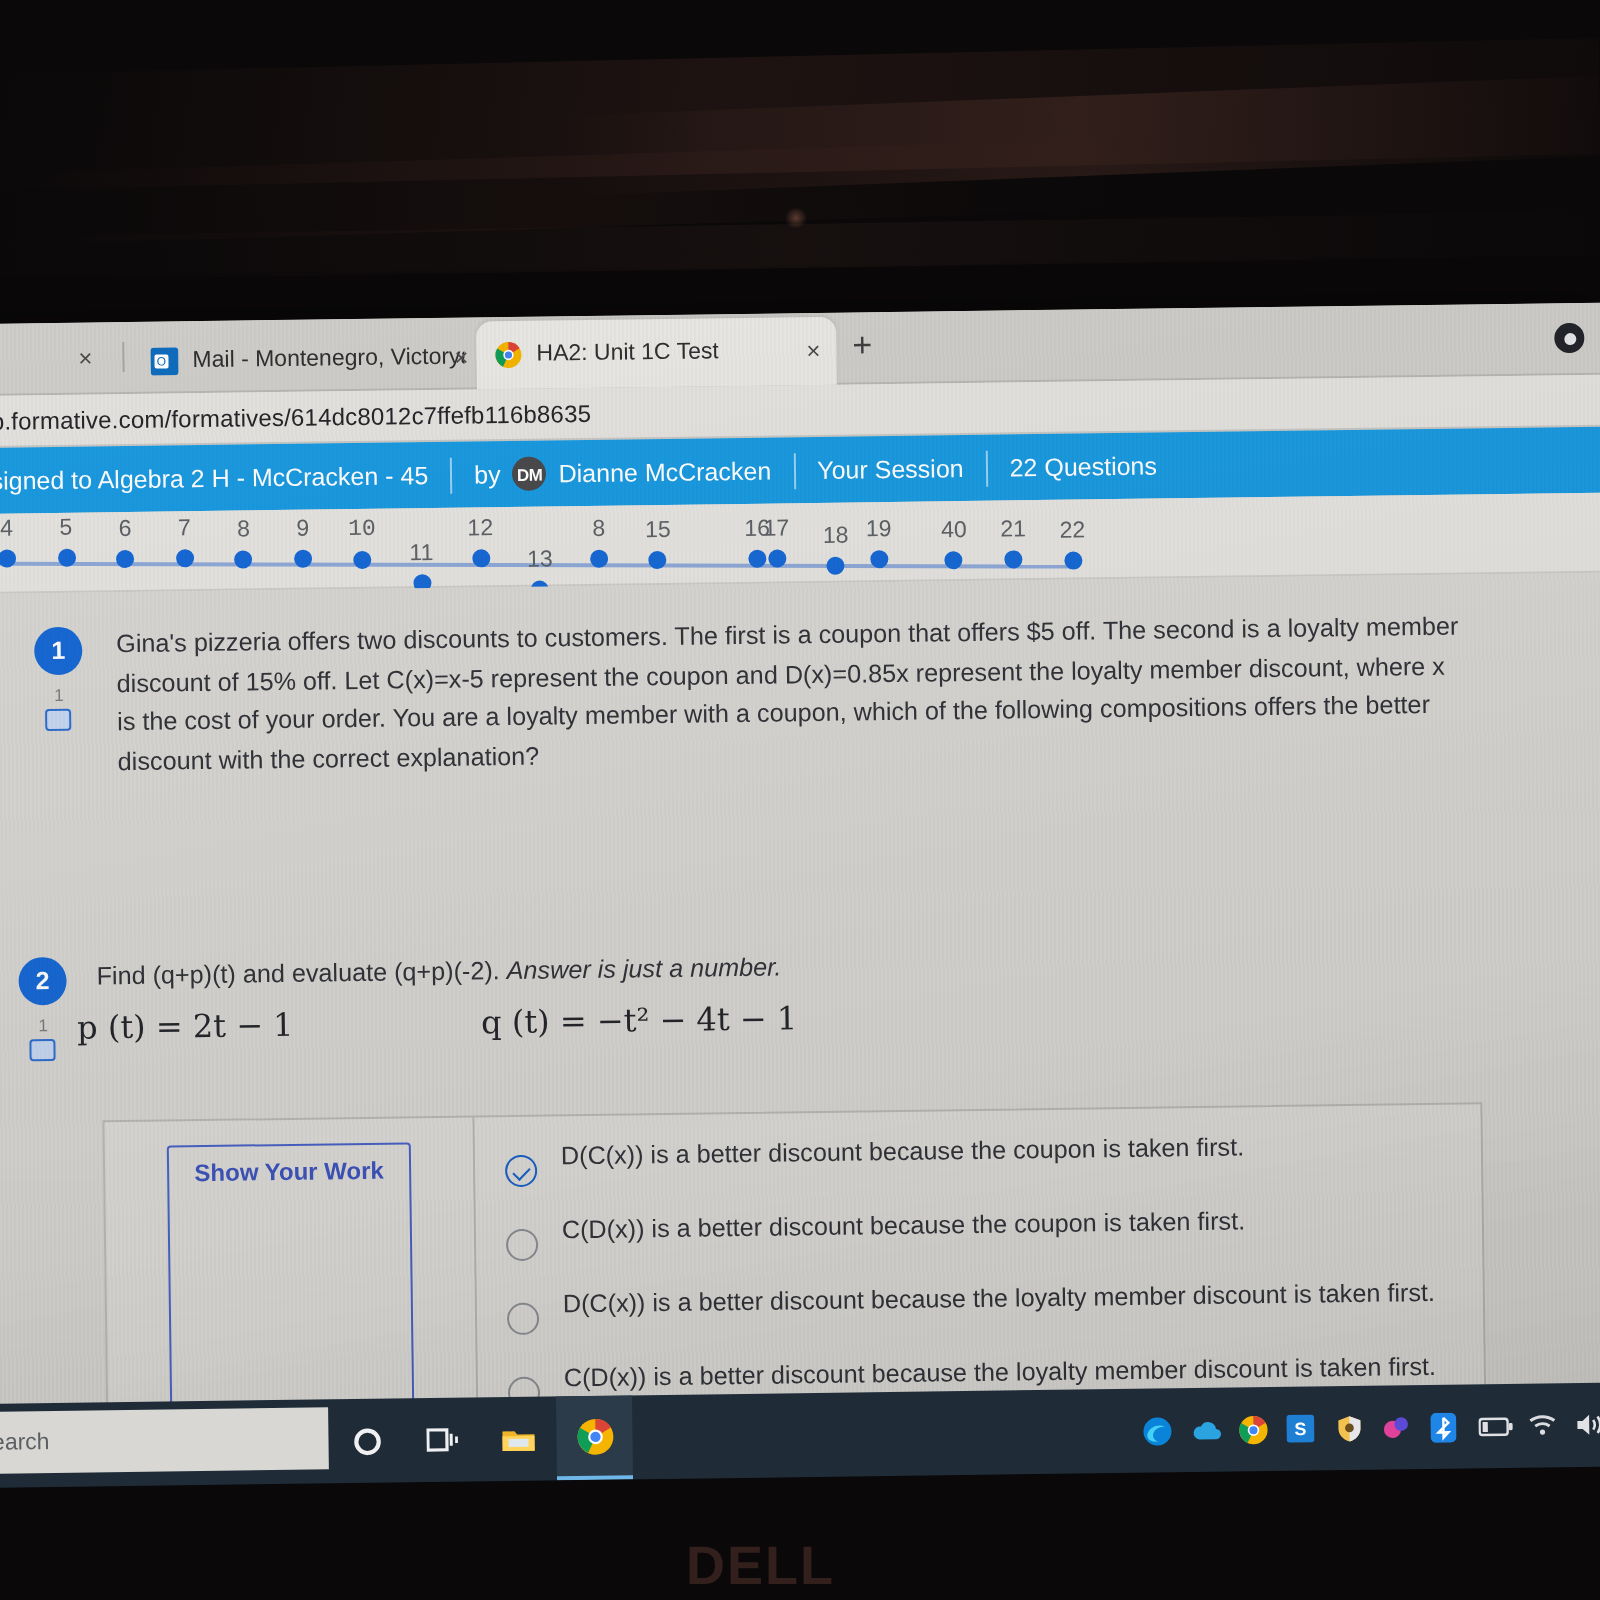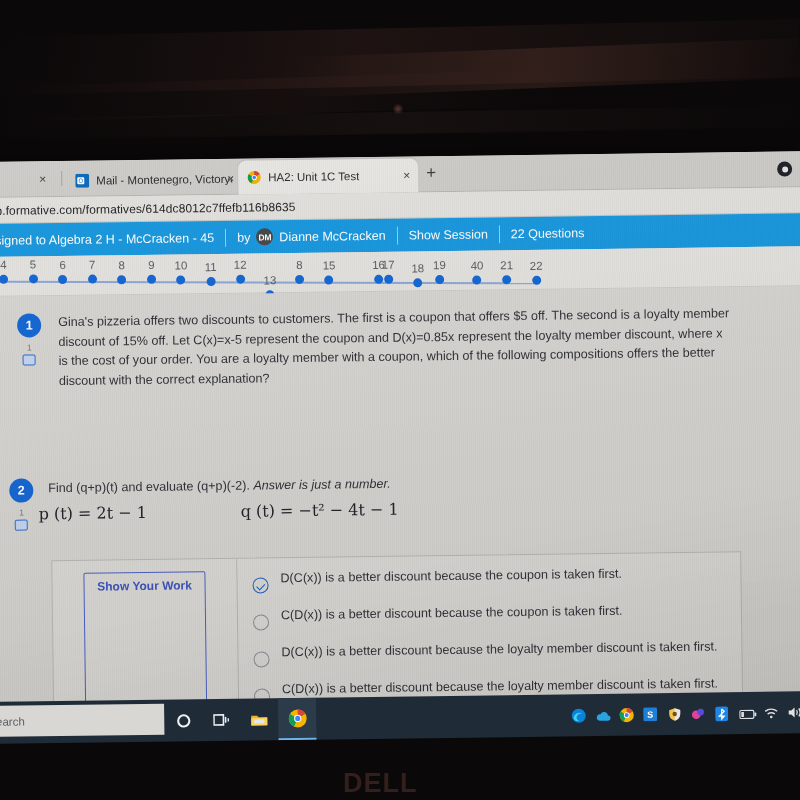--- a/index.html
+++ b/index.html
@@ -271,21 +271,21 @@
 
     <div id="assign-bar">
       <span id="assign-to">ssigned to Algebra 2 H - McCracken - 45</span>
       <span class="sep"></span>
       <span id="assign-by">
         <span>by</span>
         <span id="dm-avatar">DM</span>
         <span>Dianne McCracken</span>
       </span>
       <span class="sep"></span>
-      <span>Show Session</span>
+      <span>Your Session</span>
       <span class="sep"></span>
       <span>22 Questions</span>
     </div>
 
     <div id="qnav">
       <div id="qnav-line"></div>
       <div id="qnav-inner">
           <div class="qnav-item" style="left: 16px; top: 1px;">
             <div class="qnav-num">4</div>
             <div class="qnav-dot" style="background: rgb(23, 105, 214);"></div>
@@ -303,25 +303,25 @@
             <div class="qnav-dot" style="background: rgb(23, 105, 214);"></div>
           </div>
           <div class="qnav-item" style="left: 134.4px; top: 2.68px;">
             <div class="qnav-num">8</div>
             <div class="qnav-dot" style="background: rgb(23, 105, 214);"></div>
           </div>
           <div class="qnav-item" style="left: 164px; top: 3.1px;">
             <div class="qnav-num">9</div>
             <div class="qnav-dot" style="background: rgb(23, 105, 214);"></div>
           </div>
-          <div class="qnav-item" style="left: 193.6px; top: 3.52px;">
+          <div class="qnav-item" style="left: 193.6px; top: 3.52px; font-family: Liberation Mono, monospace;">
             <div class="qnav-num">10</div>
             <div class="qnav-dot" style="background: rgb(23, 105, 214);"></div>
           </div>
-          <div class="qnav-item" style="left: 223.2px; top: 6px;">
+          <div class="qnav-item" style="left: 223.2px; top: 16px;">
             <div class="qnav-num">11</div>
             <div class="qnav-dot" style="background: rgb(23, 105, 214);"></div>
           </div>
           <div class="qnav-item" style="left: 252.8px; top: 4.36px;">
             <div class="qnav-num">12</div>
             <div class="qnav-dot" style="background: rgb(23, 105, 214);"></div>
           </div>
           <div class="qnav-item" style="left: 282.4px; top: 20px;">
             <div class="qnav-num">13</div>
             <div class="qnav-dot" style="background: rgb(23, 105, 214);"></div>

